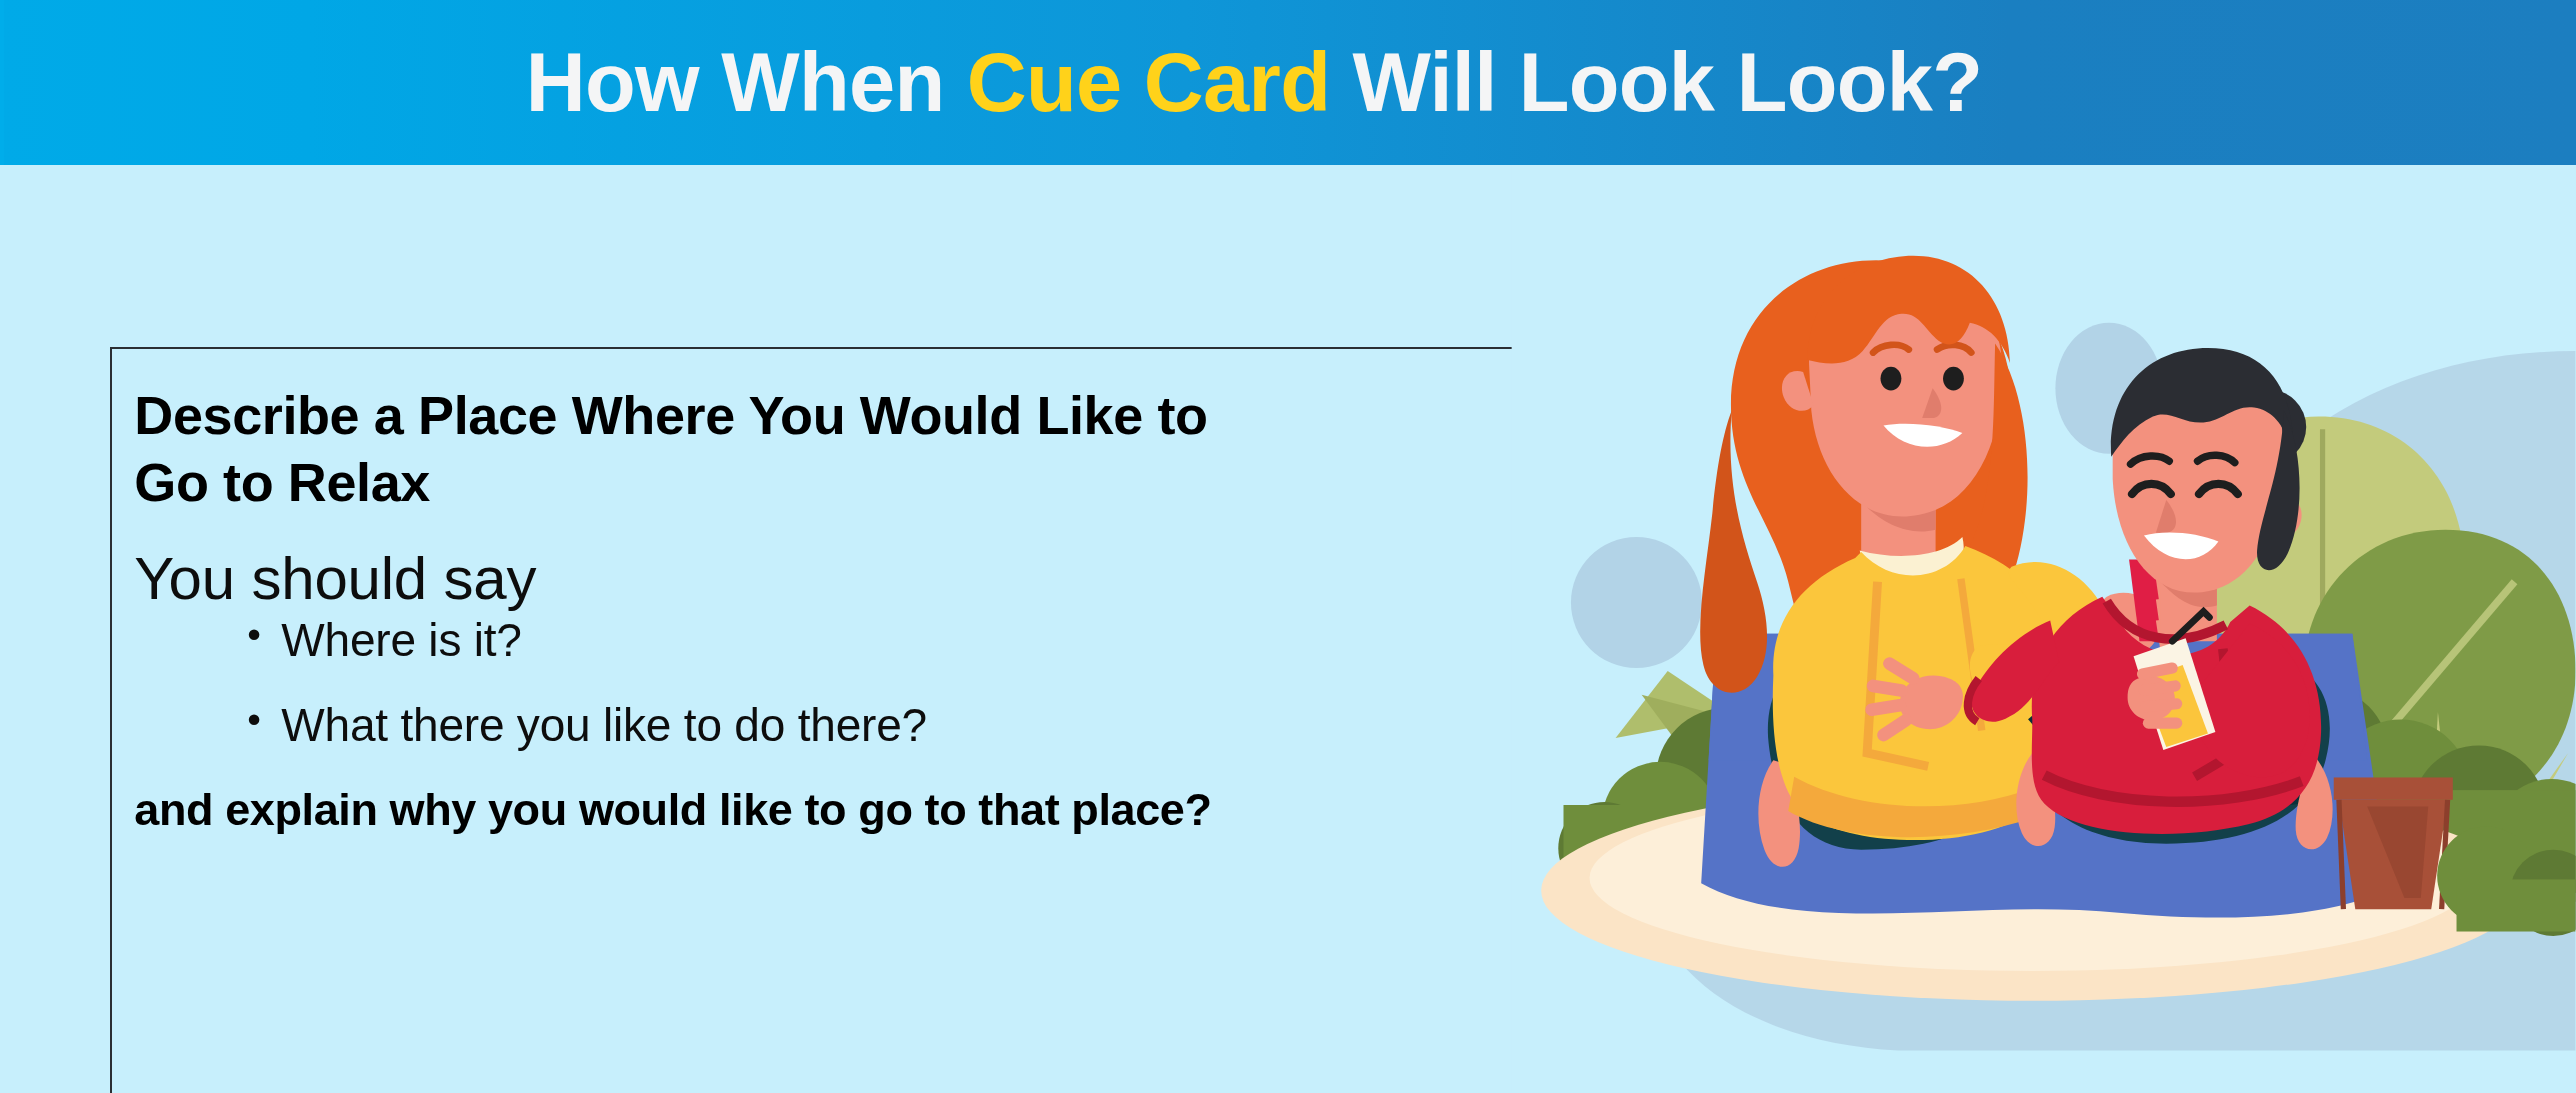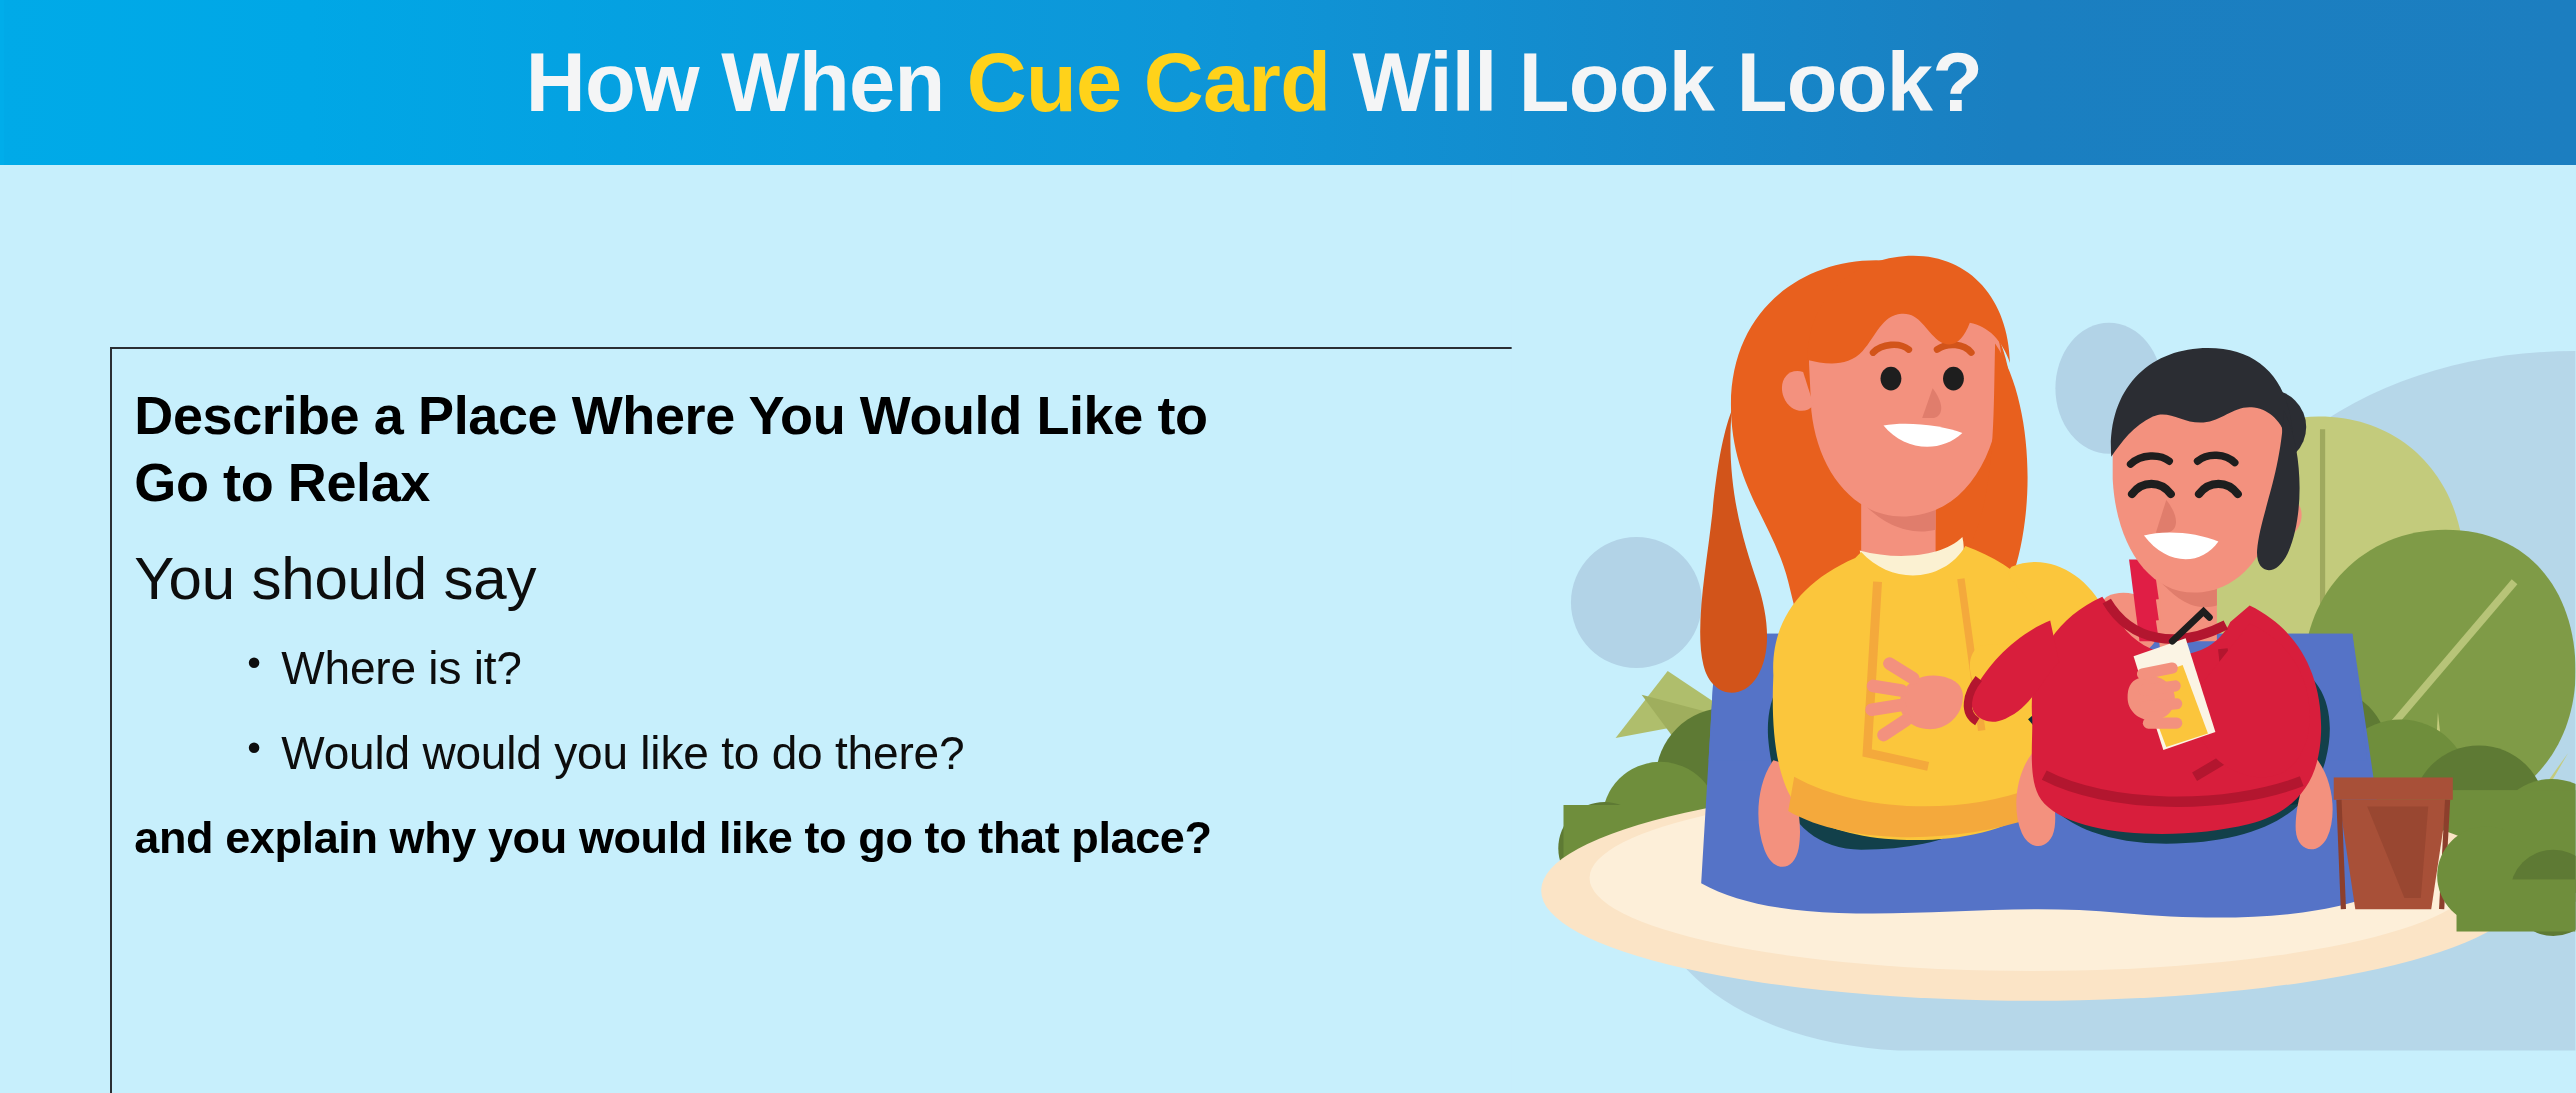--- a/index.html
+++ b/index.html
@@ -56,21 +56,20 @@
   }
   #card-subtitle{
     margin-top:27px;
     font-size:60px;
     font-weight:400;
     color:#0D0D0D;
     line-height:1.2;
     letter-spacing:-0.2px;
   }
   #card-bullets{
-    margin-top:28px;
     list-style:none;
     padding-left:113px;
   }
   #card-bullets li{
     position:relative;
     font-size:46px;
     font-weight:400;
     color:#0D0D0D;
     line-height:1.1;
     margin-bottom:34px;
@@ -109,21 +108,21 @@
   <div id="header">
     <div id="header-left-edge"></div>
     <h1 id="header-title"><span>How When </span><span class="hl">Cue Card</span><span> Will Look Look?</span></h1>
   </div>
 
   <div id="cue-card">
     <div id="card-title">Describe a Place Where You Would Like to Go to Relax</div>
     <div id="card-subtitle">You should say</div>
     <ul id="card-bullets">
       <li>Where is it?</li>
-      <li>Would would you like to do there?</li>
+      <li>What there you like to do there?</li>
     </ul>
     <div id="card-footer">and explain why you would like to go to that place?</div>
   </div>
 
   <div id="illustration">
     <svg viewBox="0 0 1430 1247" xmlns="http://www.w3.org/2000/svg">
       <defs>
         <clipPath id="frameClip">
             <rect x="0" y="0" width="1430" height="1247"></rect>
           </clipPath>

